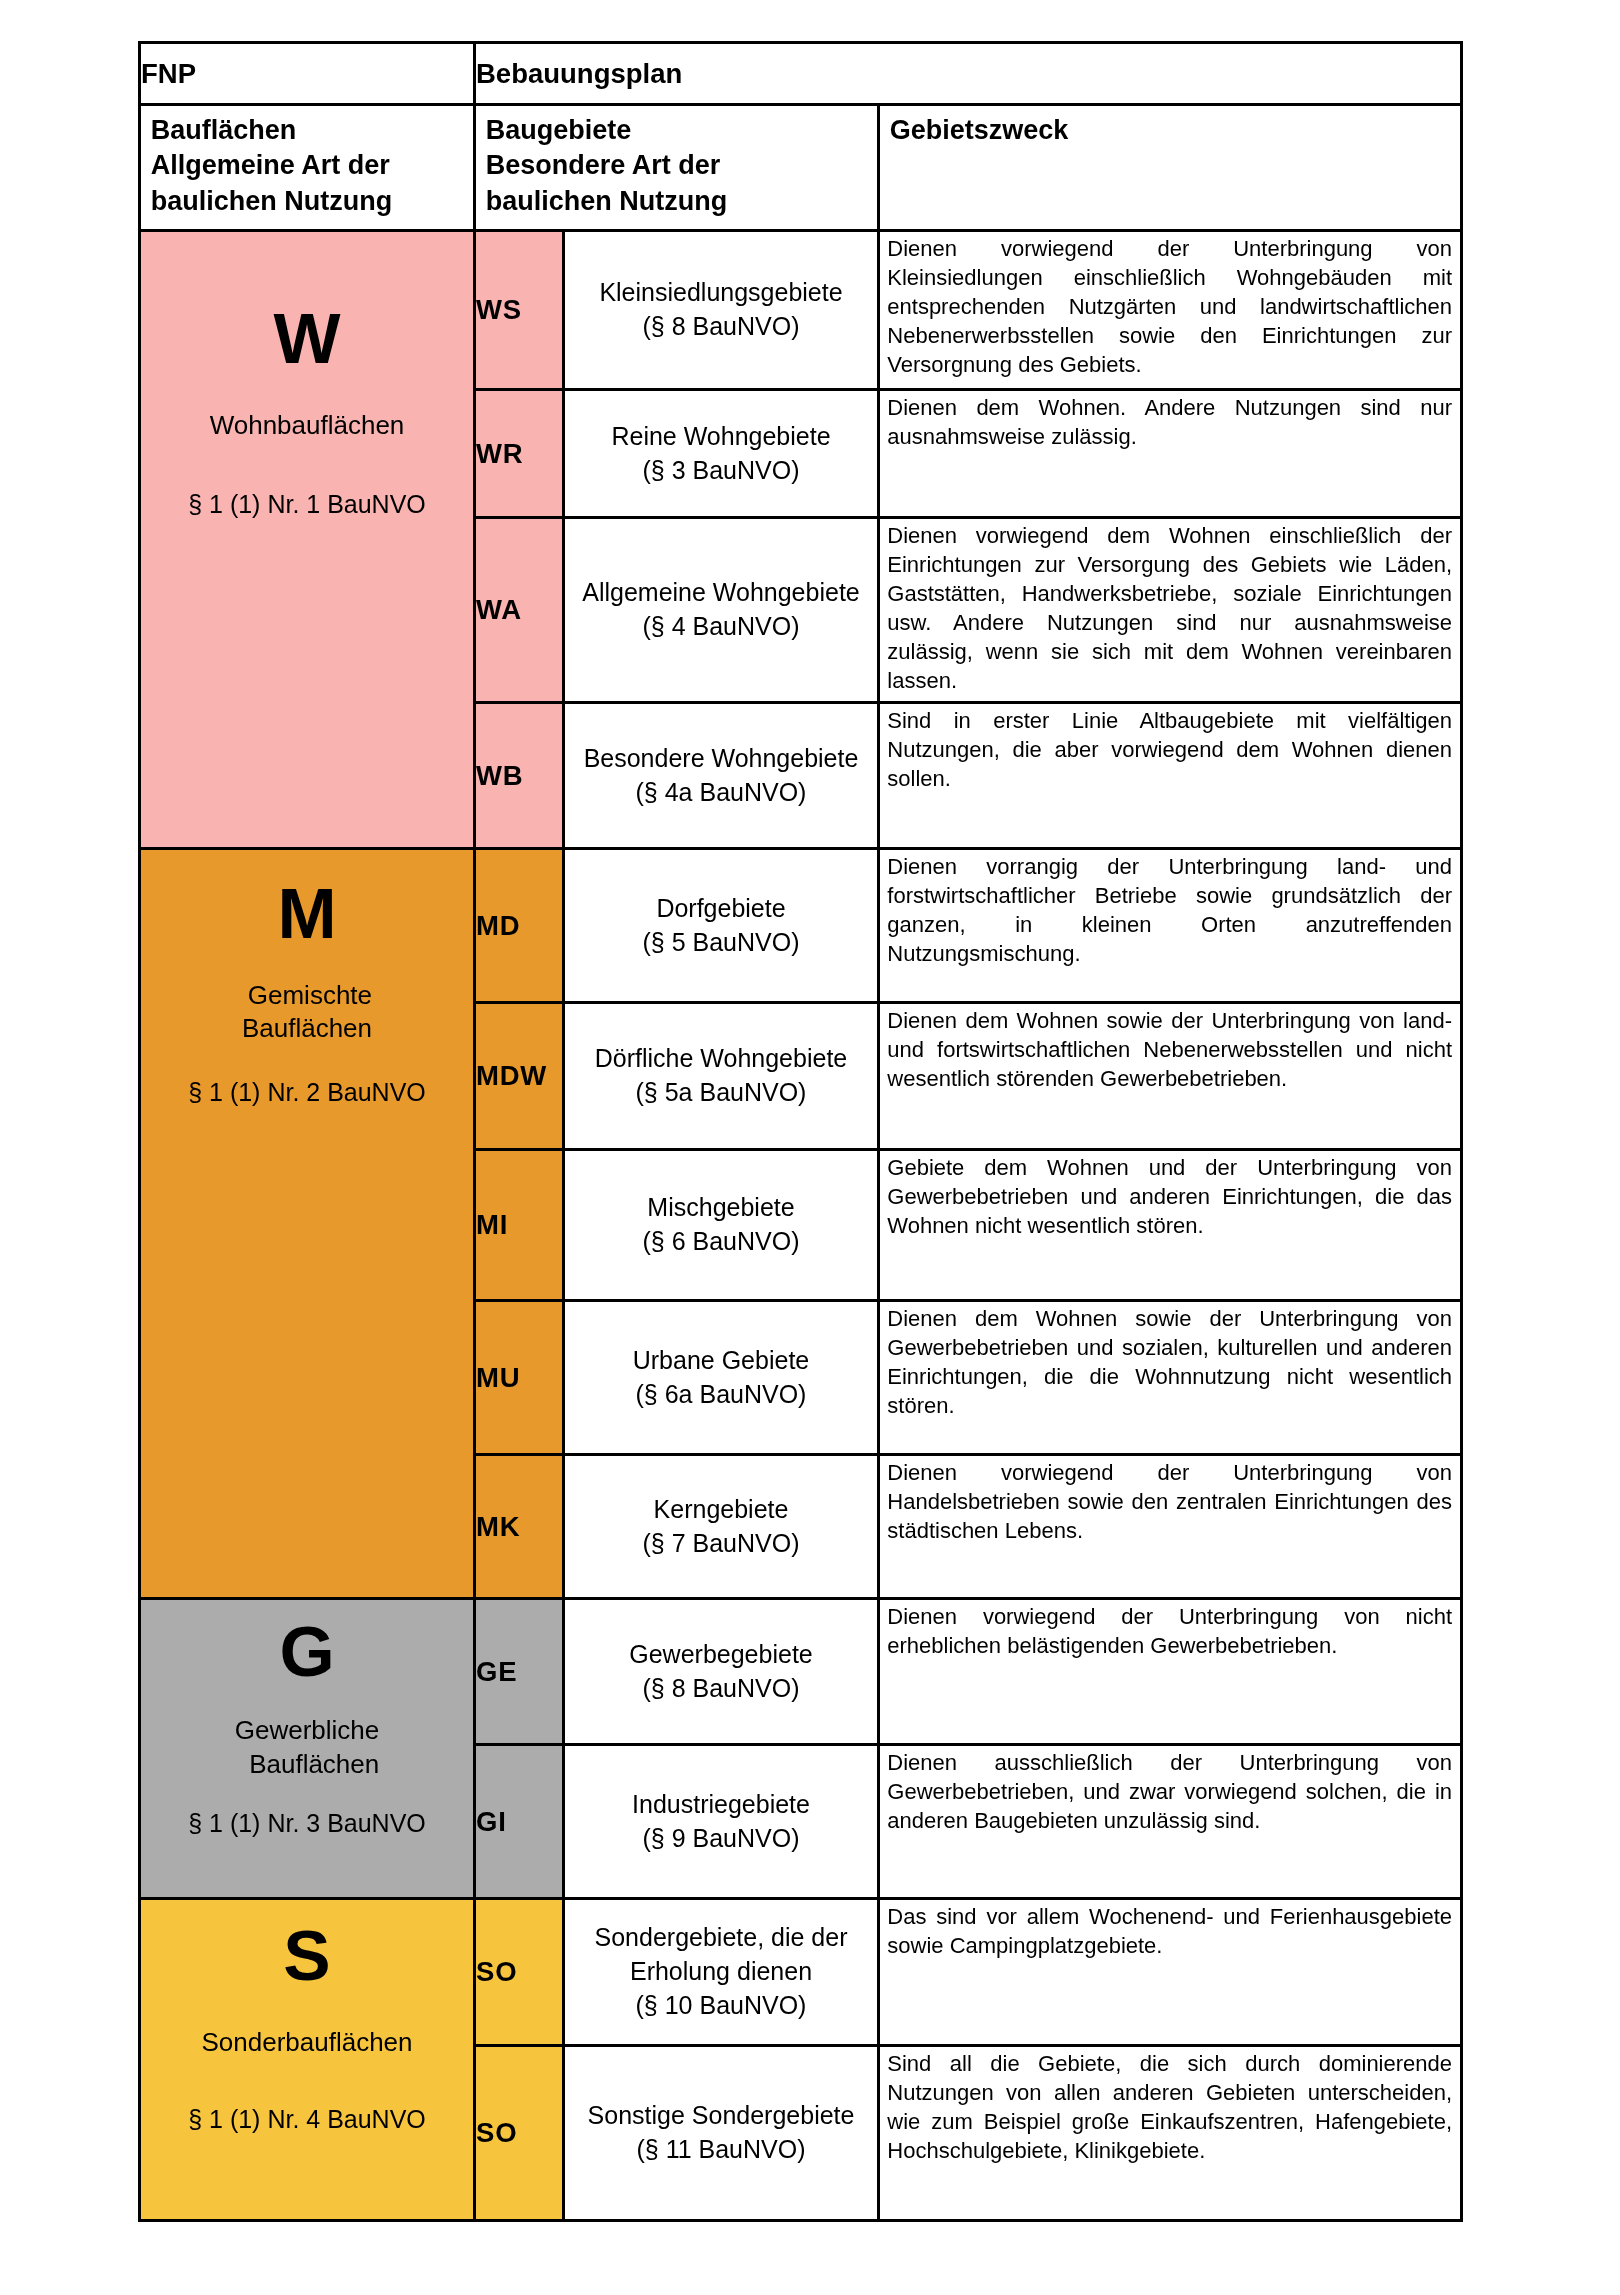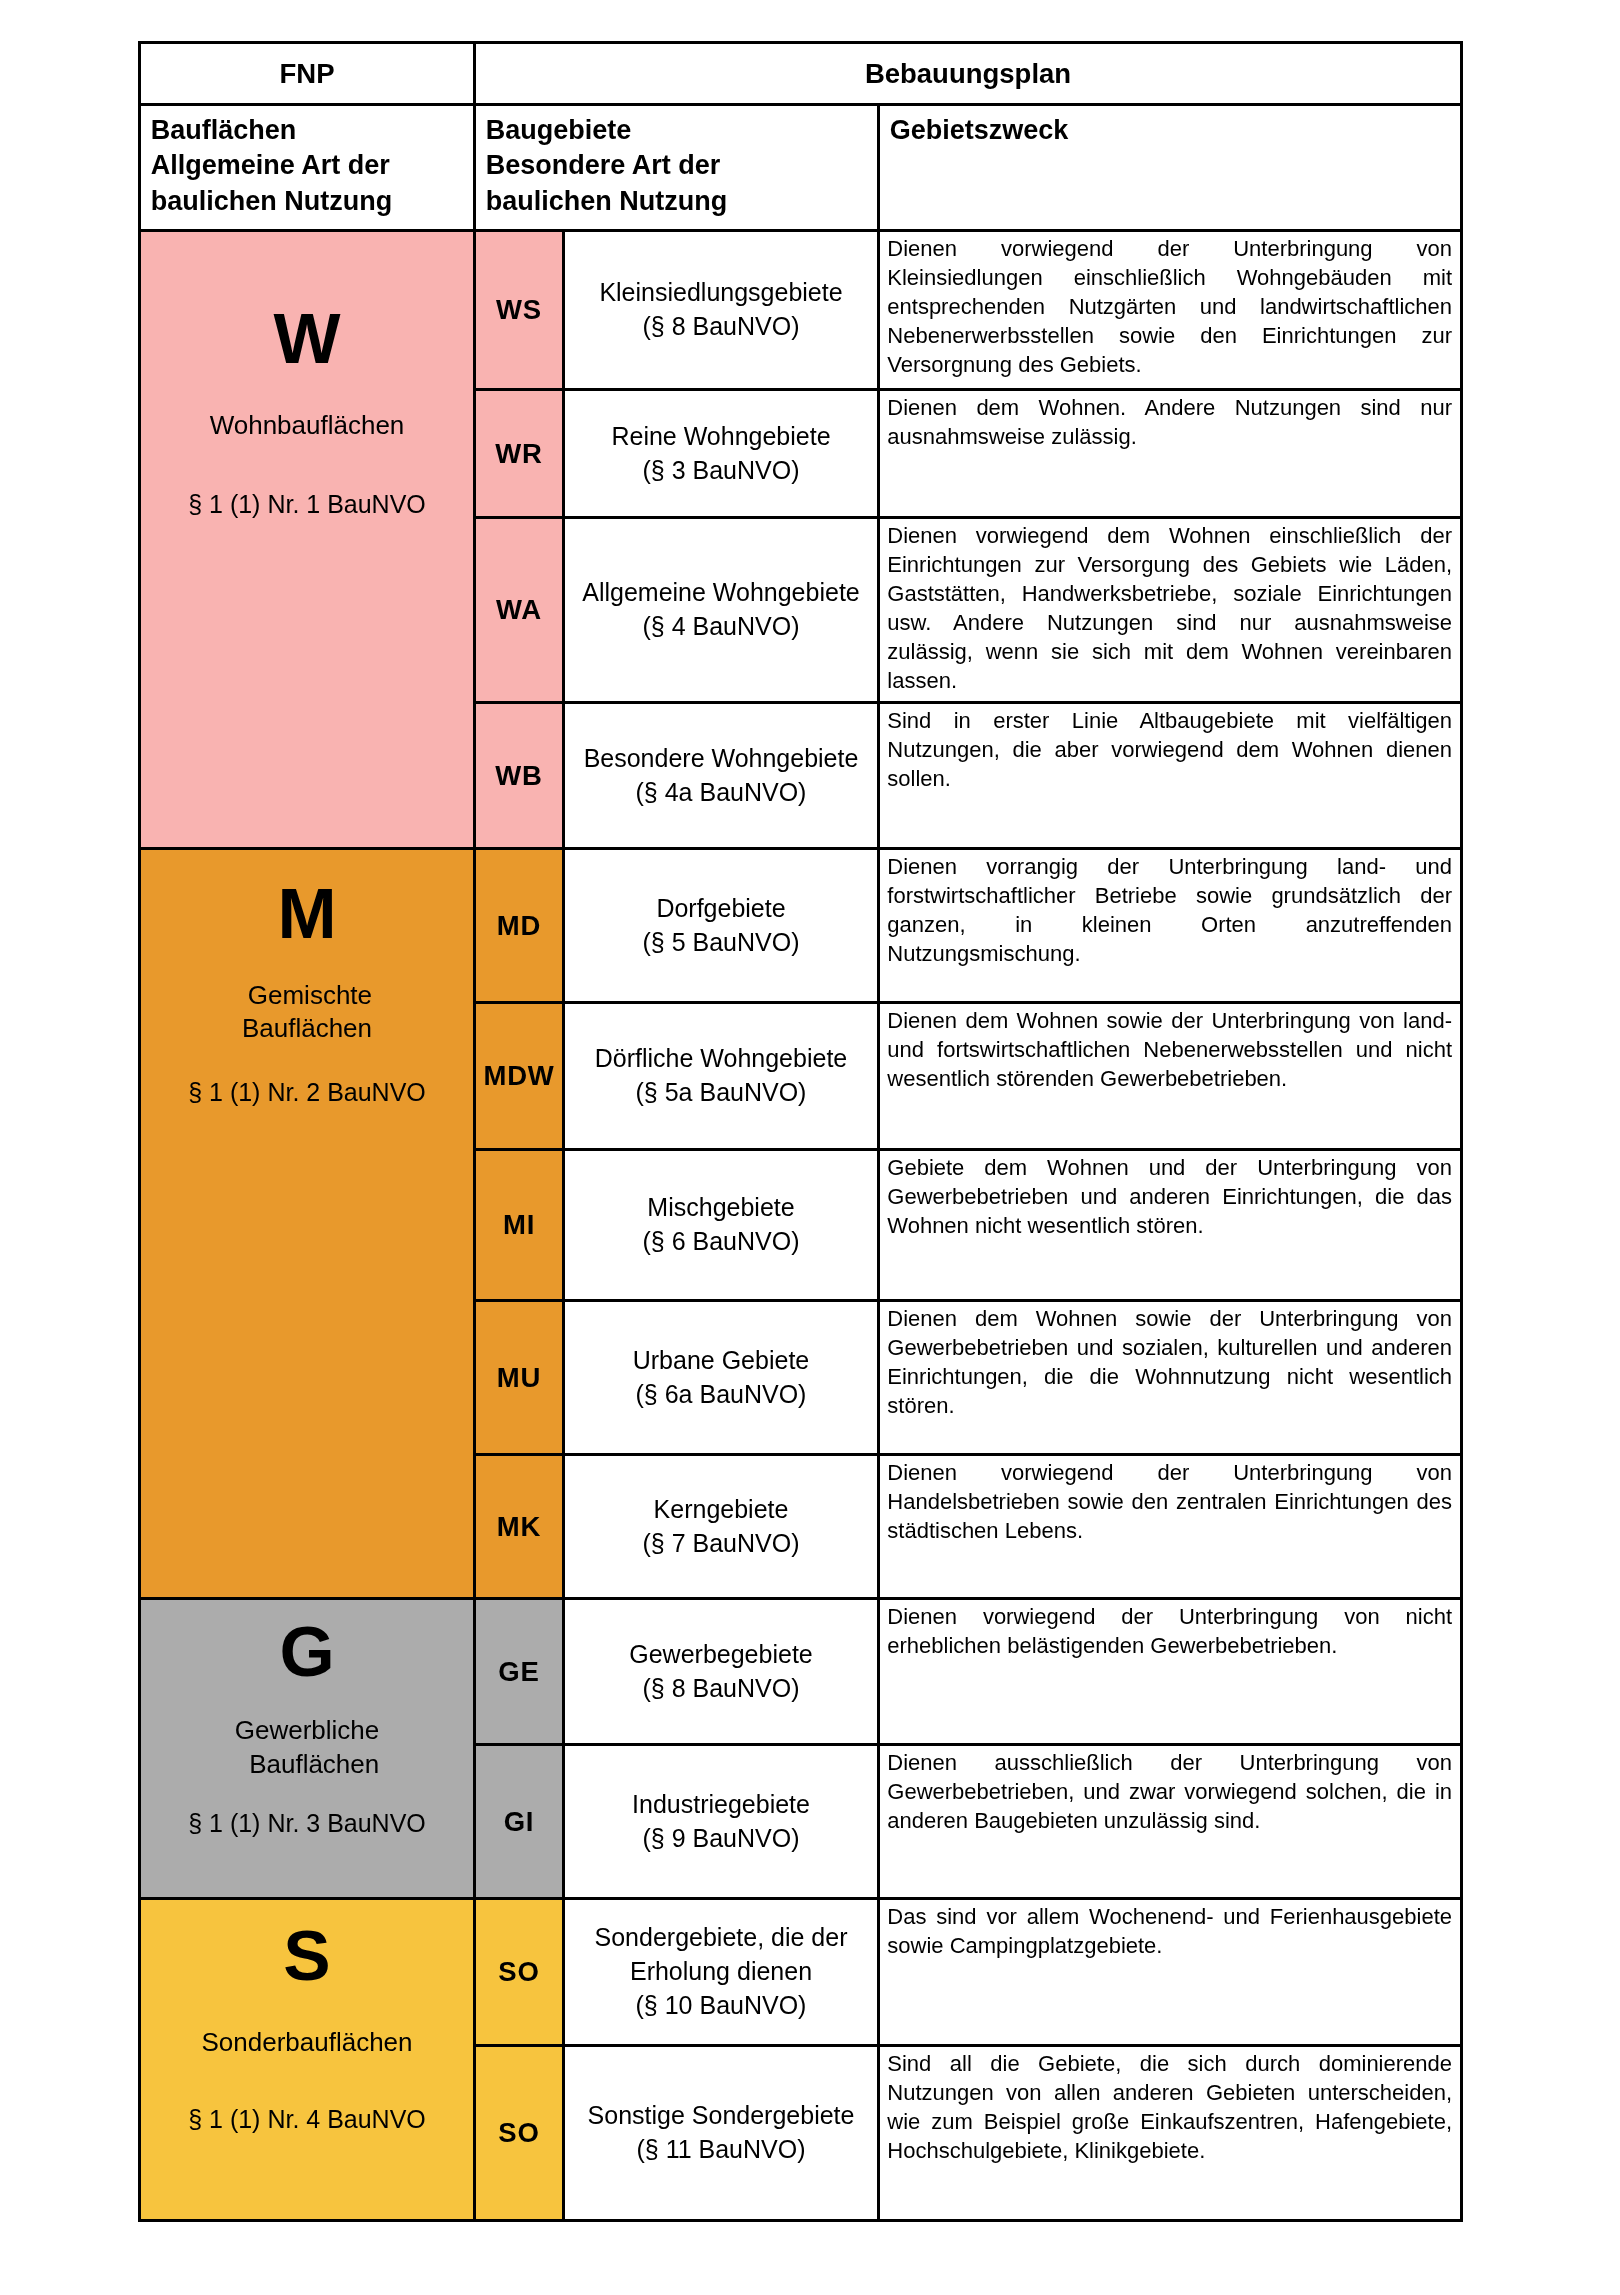--- a/index.html
+++ b/index.html
@@ -33,36 +33,36 @@
   .r4{height:154px;}  
   .r5{height:147px;}  
   .r6{height:151px;}  
   .r7{height:154px;}  
   .r8{height:144px;}  
   .r9{height:146px;}  
   .r10{height:154px;} 
   .r11{height:147px;} 
   .r12{height:175px;} 
 
-  .hd1{font-weight:bold;font-size:27.5px;text-align:center;}
+  .hd1{font-weight:bold;font-size:27.5px;text-align:left;}
   .hd2{
     font-weight:bold;font-size:27px;line-height:1.32;
     text-align:left;vertical-align:top;
     padding:6.5px 9.7px;white-space:pre-line;
   }
   .purpose{
     font-size:22px;line-height:29px;
     text-align:justify;vertical-align:top;
     padding:2.4px 8px 2.4px 7.3px;
   }
   .district{
     font-size:25px;line-height:1.35;
     text-align:center;white-space:pre-line;
   }
-  .code{font-size:27.5px;font-weight:bold;text-align:center;letter-spacing:0.8px;}
+  .code{font-size:27.5px;font-weight:bold;text-align:left;letter-spacing:0.8px;}
 
   .group{vertical-align:top;text-align:center;}
   .group-inner{display:flex;flex-direction:column;align-items:center;}
   .group-letter{font-weight:bold;font-size:71px;line-height:1.15;}
   .group-name{font-size:26px;line-height:1.3;white-space:pre-line;text-align:right;}
   .group-law{font-size:25px;}
 
   .pt-w .group-inner{padding-top:66px;}
   .pt-w .group-name{margin-top:29px;}
   .pt-w .group-law{margin-top:48px;}

